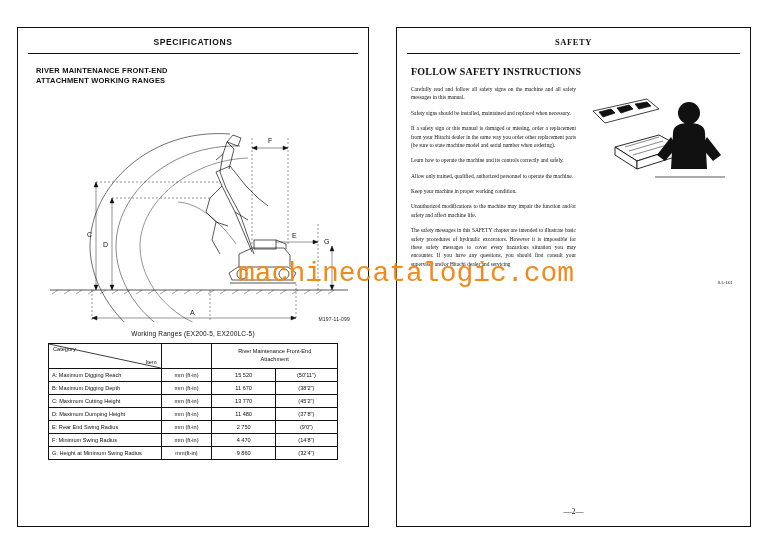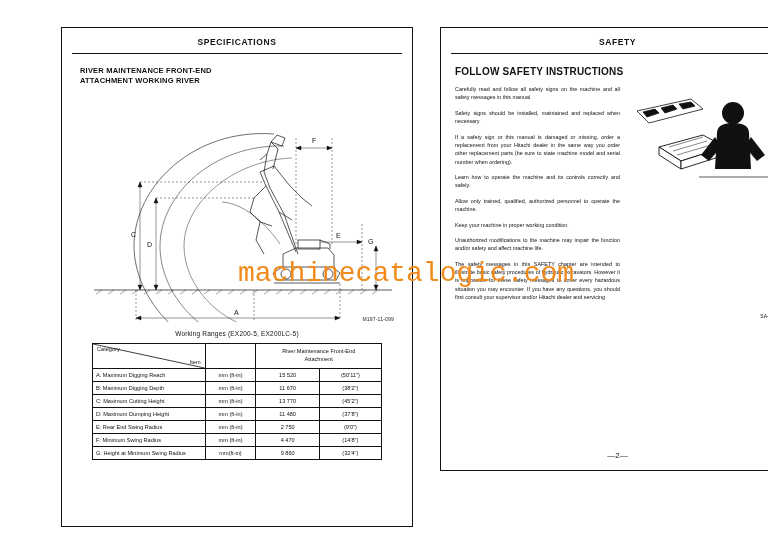--- a/index.html
+++ b/index.html
@@ -9,24 +9,23 @@
     font-family:"Liberation Sans", sans-serif;
     color:#111;
     overflow:hidden;
     position:relative;
   }
   .page{
     position:absolute;
     background:#fff;
     border:1px solid #111;
     box-sizing:border-box;
-    margin-left:44px;
   }
   .page-left{ left:17px; top:27px; width:352px; height:500px; }
-  .page-right{ left:396px; top:27px; width:355px; height:444px; }
+  .page-right{ left:396px; top:27px; width:355px; height:500px;font-family:Liberation Serif, serif; }
 
   .page-header{
     text-align:center;
     font-size:8.5px;
     font-weight:bold;
     letter-spacing:.6px;
     padding-top:9px;
   }
   .header-rule{
     border-bottom:1px solid #111;
@@ -142,21 +141,21 @@
 </style>
 </head>
 <body>
 
 <div class="page page-left">
   <div class="page-header">SPECIFICATIONS</div>
   <div class="header-rule"></div>
 
   <div class="spec-title">
     <div>RIVER MAINTENANCE FRONT-END</div>
-    <div>ATTACHMENT WORKING RIVER</div>
+    <div>ATTACHMENT WORKING RANGES</div>
   </div>
 
   <div class="diagram-wrap">
     <svg width="328" height="228" viewBox="0 0 328 228">
 
       <line x1="20" y1="196" x2="318" y2="196" stroke="#111" stroke-width="0.7"></line>
 
       <g stroke="#111" stroke-width="0.4">
         <line x1="22" y1="200" x2="28" y2="196"></line>
         <line x1="34" y1="200" x2="40" y2="196"></line>

